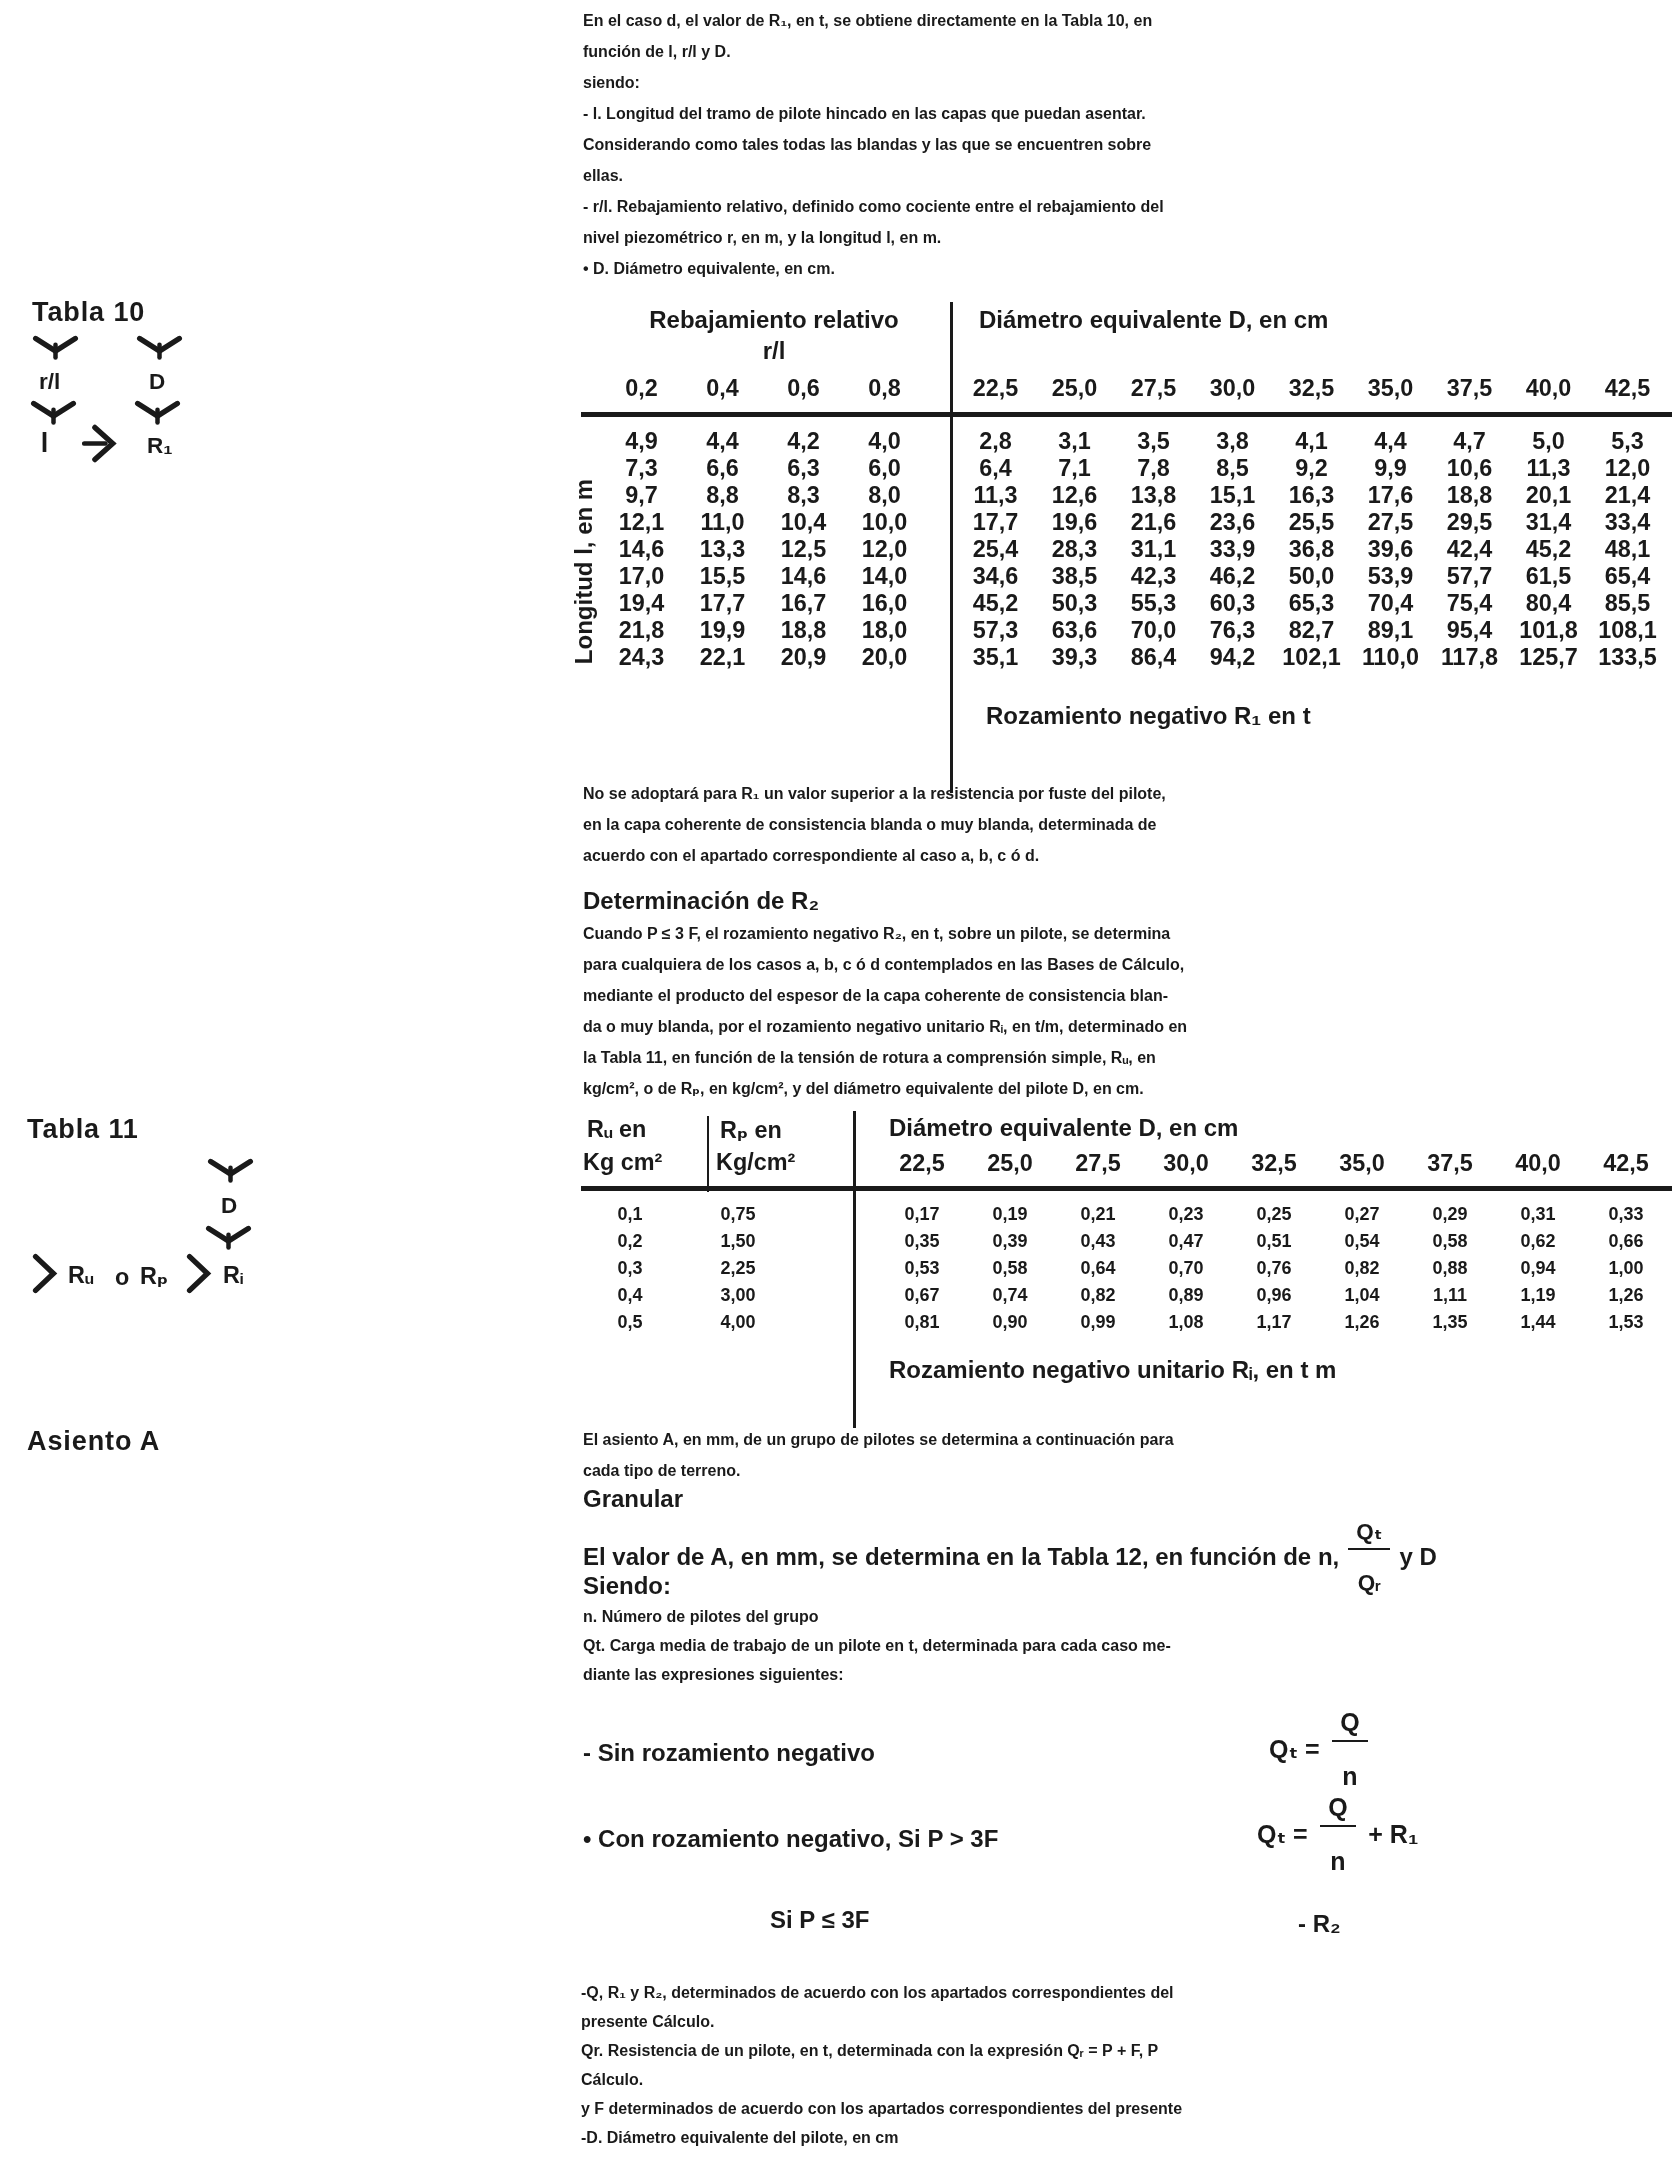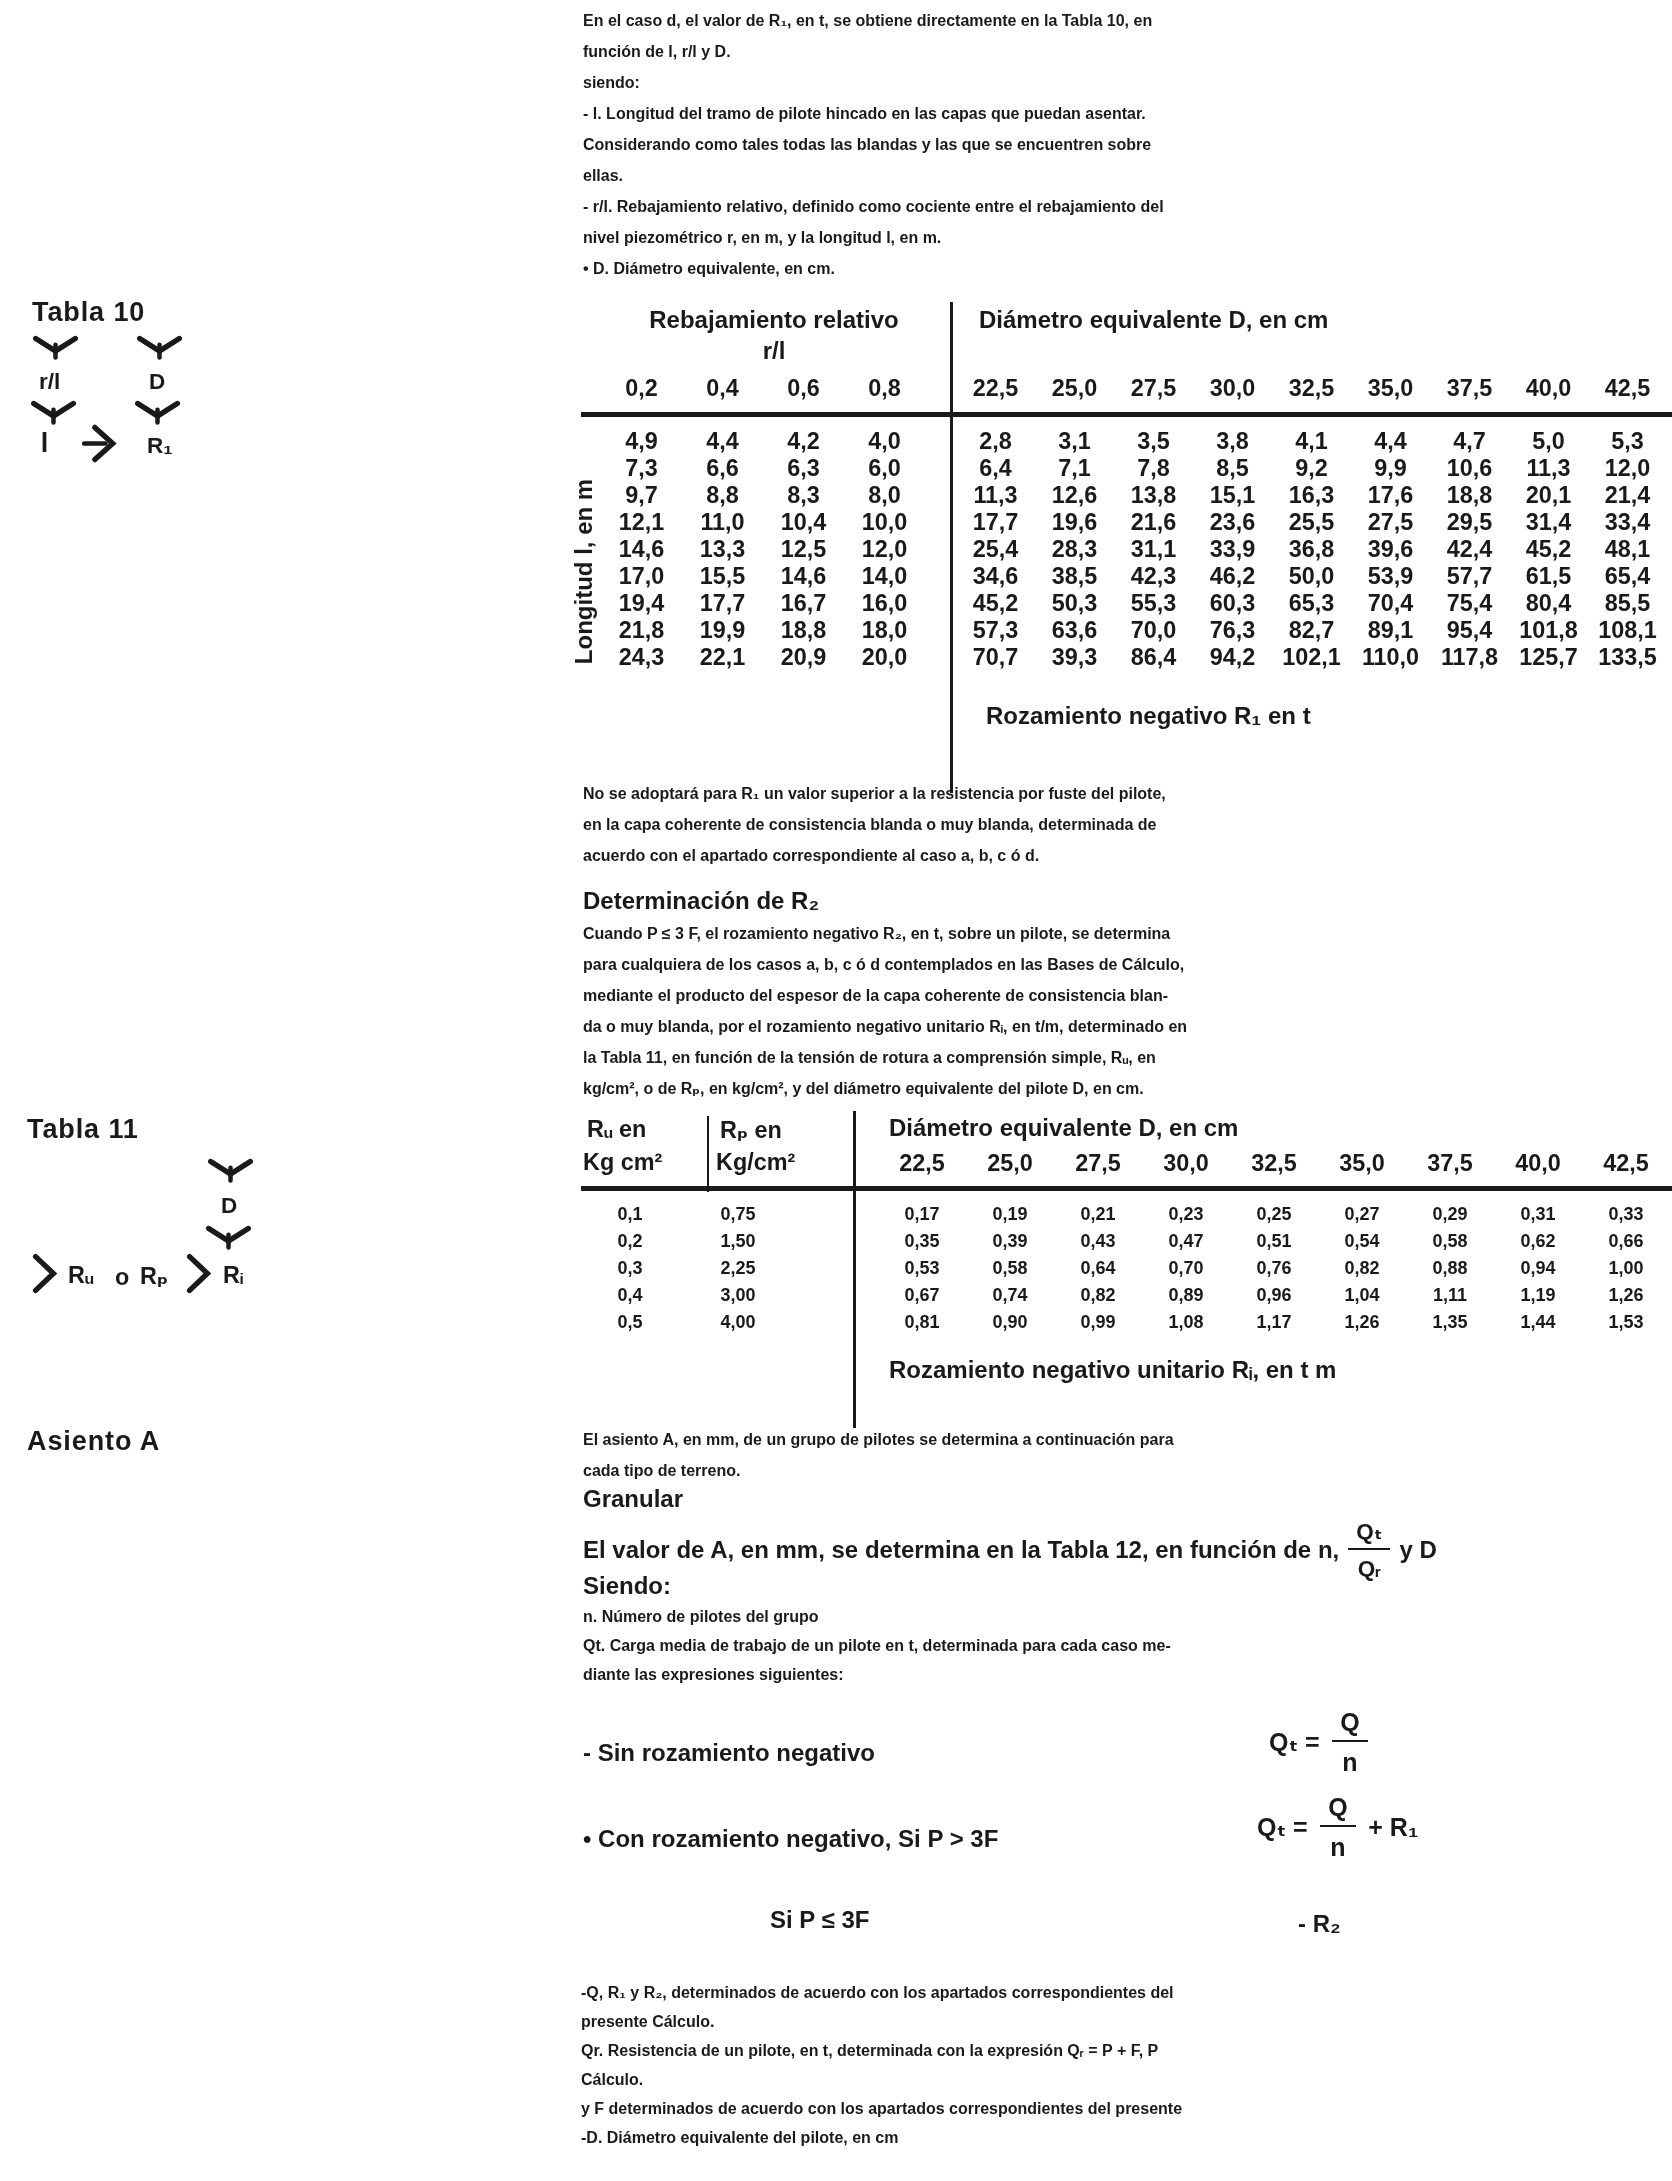--- a/index.html
+++ b/index.html
@@ -23,21 +23,21 @@
   .c-rp{width:126px;text-align:center;white-space:nowrap}
   .sp2{width:77px}
   .c-v{width:88px;text-align:center;white-space:nowrap}
   .hdr10{position:absolute;left:601px;display:flex;height:29px;font-size:23.4px}
   .hdr11{position:absolute;left:878px;display:flex;height:29px;font-size:23.4px}
   .axis10{position:absolute;left:477px;top:556px;width:216px;height:31px;
           transform:rotate(-90deg);font-size:24px;text-align:center;white-space:nowrap}
   .formula{position:absolute;display:flex;align-items:center;gap:12.6px;font-size:25px;white-space:nowrap}
   .frac{display:flex;flex-direction:column;align-items:center}
   .frac .ftop{border-bottom:2.7px solid #1a1a1a;padding:0 8px 2.7px;text-align:left}
-  .frac .fbot{padding-top:6px;text-align:right}
+  .frac .fbot{padding-top:20px;text-align:right}
   .valor{position:absolute;display:flex;align-items:center;gap:9px;font-size:24px;white-space:nowrap}
   .valor .frac{font-size:22.5px}
   .icon{position:absolute;line-height:0;color:#1a1a1a}
   svg{display:block}
 </style>
 </head>
 <body>
 
 <div class="page">
 
@@ -245,21 +245,21 @@
       <span class="c-d">95,4</span>
       <span class="c-d">101,8</span>
       <span class="c-d">108,1</span>
     </div>
       <div class="t10row">
       <span class="c-l">24,3</span>
       <span class="c-l">22,1</span>
       <span class="c-l">20,9</span>
       <span class="c-l">20,0</span>
       <span class="sp1"></span>
-      <span class="c-d">70,7</span>
+      <span class="c-d">35,1</span>
       <span class="c-d">39,3</span>
       <span class="c-d">86,4</span>
       <span class="c-d">94,2</span>
       <span class="c-d">102,1</span>
       <span class="c-d">110,0</span>
       <span class="c-d">117,8</span>
       <span class="c-d">125,7</span>
       <span class="c-d">133,5</span>
     </div>
     </div>

